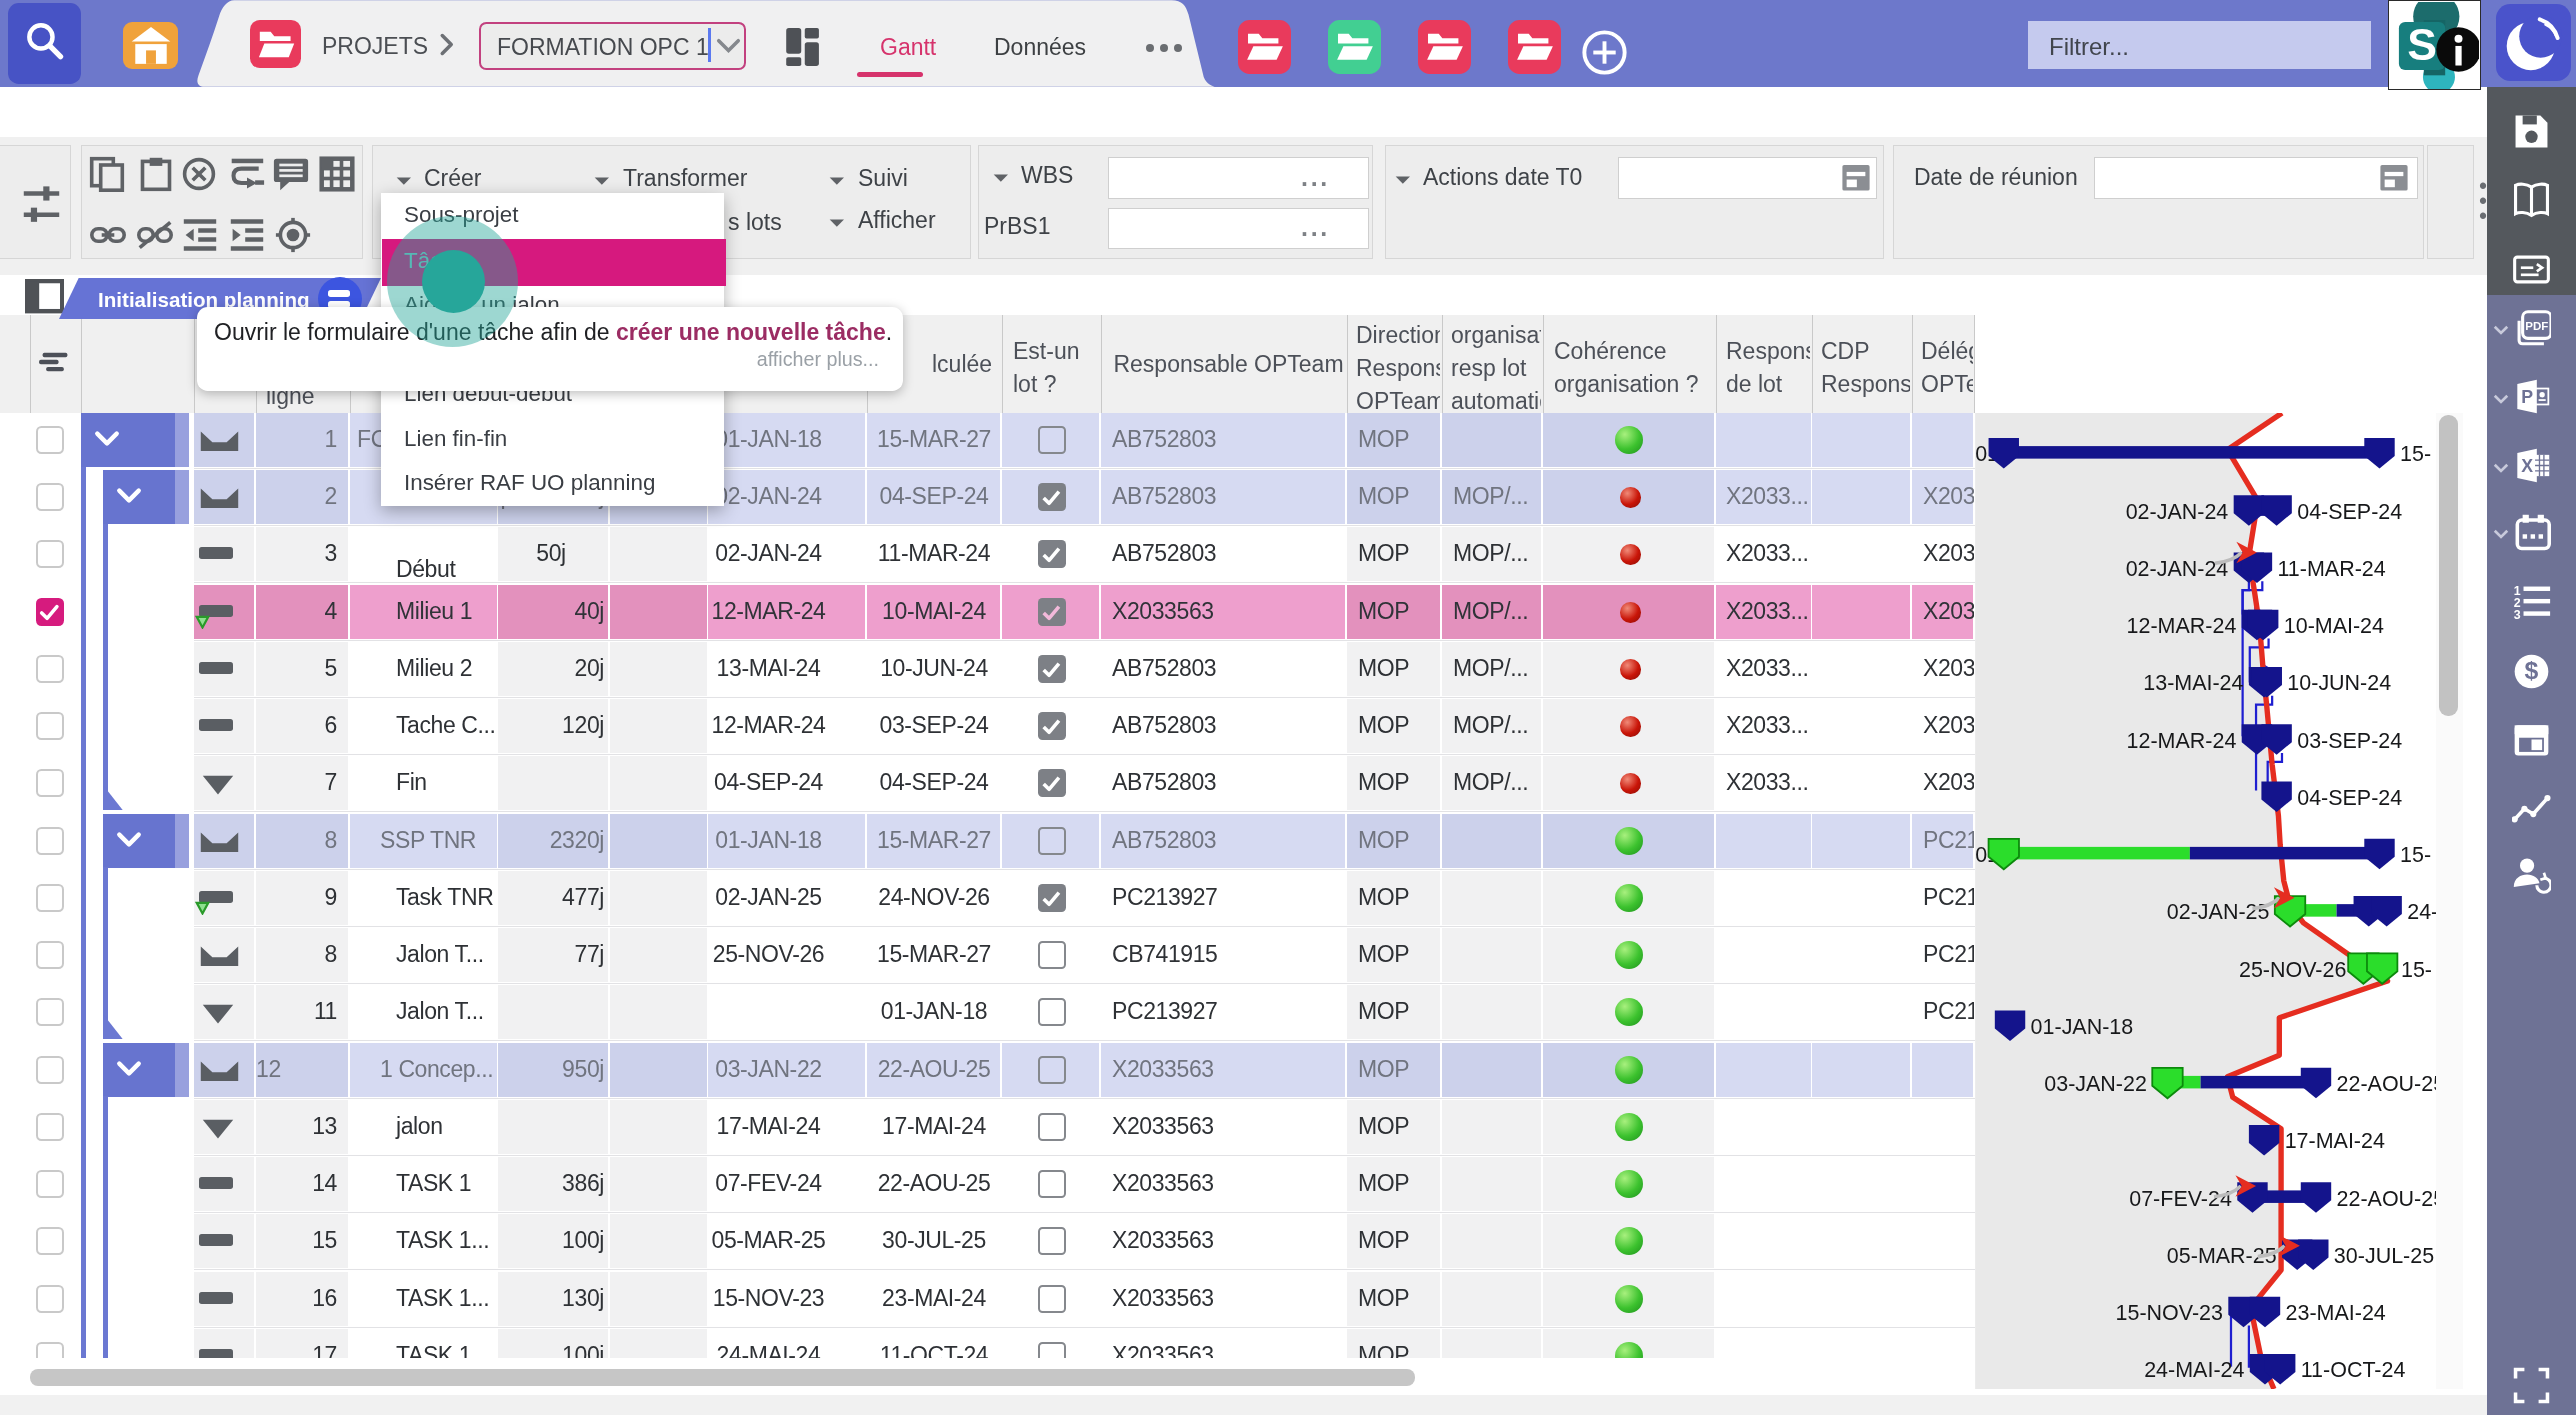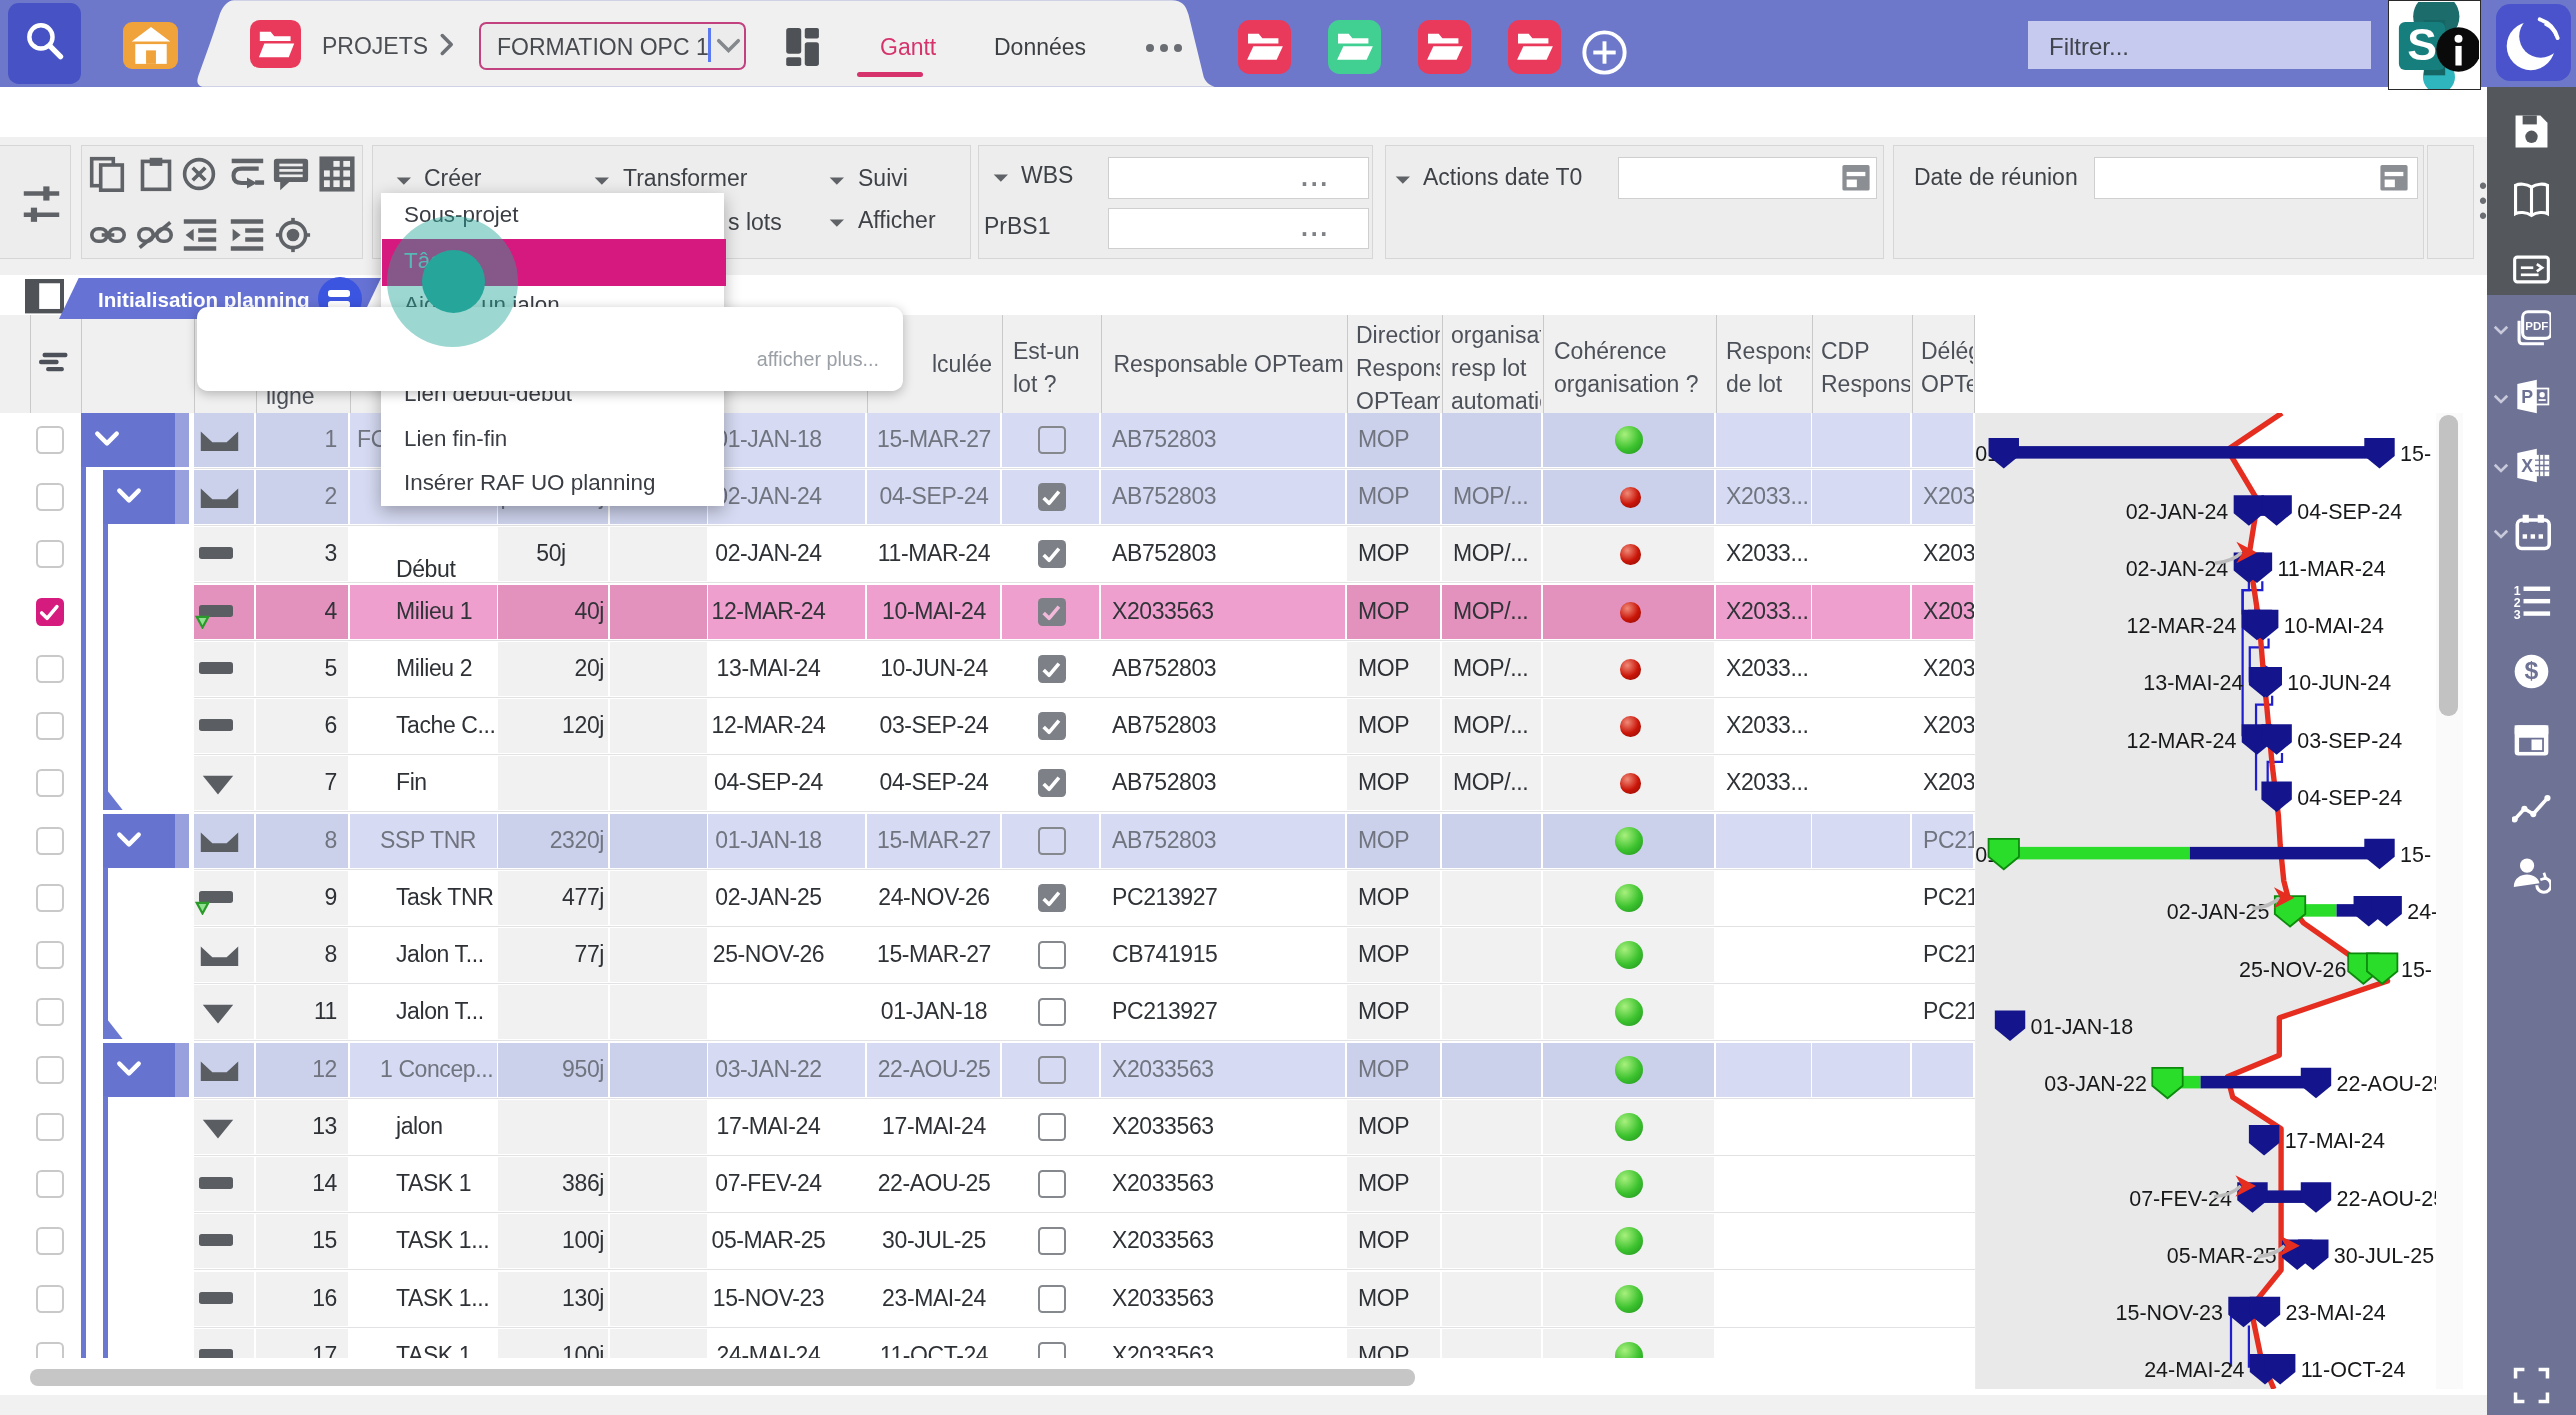--- a/index.html
+++ b/index.html
@@ -689,21 +689,21 @@
 <div class="abs" style="left:1912px;top:0;width:61px;height:54px;background:#d6daf2"></div>
 <div class="abs" style="left:36px;top:13.4px;width:28px;height:28px;background:#fff;border:2.7px solid #c9c9c9;border-radius:5.4px"></div>
 <div class="abs" style="left:103px;top:0;width:72px;height:54px;background:#6774cf"></div>
 <div class="abs" style="left:175px;top:0;width:14.3px;height:54px;background:#98a0de"></div>
 <svg class="abs" style="left:114px;top:17px" width="30" height="19.7" viewBox="0 0 34 22">
           <path d="M6 4 L17 15 L28 4" fill="none" stroke="#fff" stroke-width="5" stroke-linecap="round" stroke-linejoin="round"></path>
         </svg>
 <svg class="abs" style="left:199px;top:14.3px" width="41" height="25" viewBox="0 0 46 28">
           <path d="M2 5 L15 17 H31 L44 5 V27 H2 Z" fill="#5a5e63"></path>
         </svg>
-<div class="abs" style="left:256px;top:13.4px;width:81px;text-align:right">12</div>
+<div class="abs" style="left:256px;top:13.4px;width:81px;">12</div>
 <div class="abs" style="left:380px;top:13.4px;white-space:nowrap">1 Concep...</div>
 <div class="abs" style="left:498px;top:13.4px;width:106px;text-align:right">950j</div>
 <div class="abs" style="left:699px;top:13.4px;width:139px;text-align:center;white-space:nowrap">03-JAN-22</div>
 <div class="abs" style="left:867px;top:13.4px;width:134px;text-align:center;white-space:nowrap">22-AOU-25</div>
 <div class="abs" style="left:1038px;top:13.4px;width:28px;height:28px;background:transparent;border:2.7px solid #85888d;border-radius:4.5px"></div>
 <div class="abs" style="left:1112px;top:13.4px;white-space:nowrap">X2033563</div>
 <div class="abs" style="left:1358px;top:13.4px;white-space:nowrap">MOP</div>
 <div class="abs" style="left:1453px;top:13.4px;white-space:nowrap"></div>
 <div class="abs" style="left:1615px;top:13.4px;width:28px;height:28px;border-radius:50%;background:radial-gradient(circle at 35% 30%,#a8f07e,#3cc22e 55%,#1d8f1d)"></div>
 <div class="abs" style="left:1726px;top:13.4px;white-space:nowrap"></div>
@@ -1093,16 +1093,17 @@
 <div class="abs" style="left:328px;top:301px;width:22.4px;height:7.2px;background:#fff;border-radius:2.7px"></div>
 <div class="abs" style="left:381px;top:193px;width:343px;height:313px;background:#fff;box-shadow:0 5.4px 16px rgba(0,0,0,.3)"></div>
 <div class="abs" style="left:404px;top:202px;font-size:22.4px;color:#3a3e44">Sous-projet</div>
 <div class="abs" style="left:382px;top:239px;width:344px;height:47px;background:#d6197e"></div>
 <div class="abs" style="left:404px;top:248px;font-size:22.4px;color:#7fc8cc">Tâche</div>
 <div class="abs" style="left:404px;top:292px;font-size:22.4px;color:#3a3e44">Ajouter un jalon</div>
 <div class="abs" style="left:404px;top:381px;font-size:22.4px;color:#3a3e44">Lien début-début</div>
 <div class="abs" style="left:404px;top:426px;font-size:22.4px;color:#3a3e44">Lien fin-fin</div>
 <div class="abs" style="left:404px;top:470px;font-size:22.4px;color:#3a3e44">Insérer RAF UO planning</div>
 <div class="abs" style="left:197px;top:307px;width:706px;height:84px;background:#fff;border-radius:10.7px;box-shadow:0 2.7px 10.7px rgba(0,0,0,.25)"></div>
+<div class="abs" style="left:214px;top:319px;font-size:23px;color:#202124;white-space:nowrap">Ouvrir le formulaire d'une tâche afin de <span style="color:#9b2c63;font-weight:bold">créer une nouvelle tâche</span>.</div>
 <div class="abs" style="left:636px;top:348px;width:243px;text-align:right;font-size:19.7px;color:#9aa0a6">afficher plus...</div>
 <div class="abs" style="left:387px;top:216px;width:131px;height:131px;border-radius:50%;background:rgba(38,166,154,.45)"></div>
 <div class="abs" style="left:422px;top:250px;width:63px;height:63px;border-radius:50%;background:#26a69a"></div>
 </div>
 
 </body></html>

